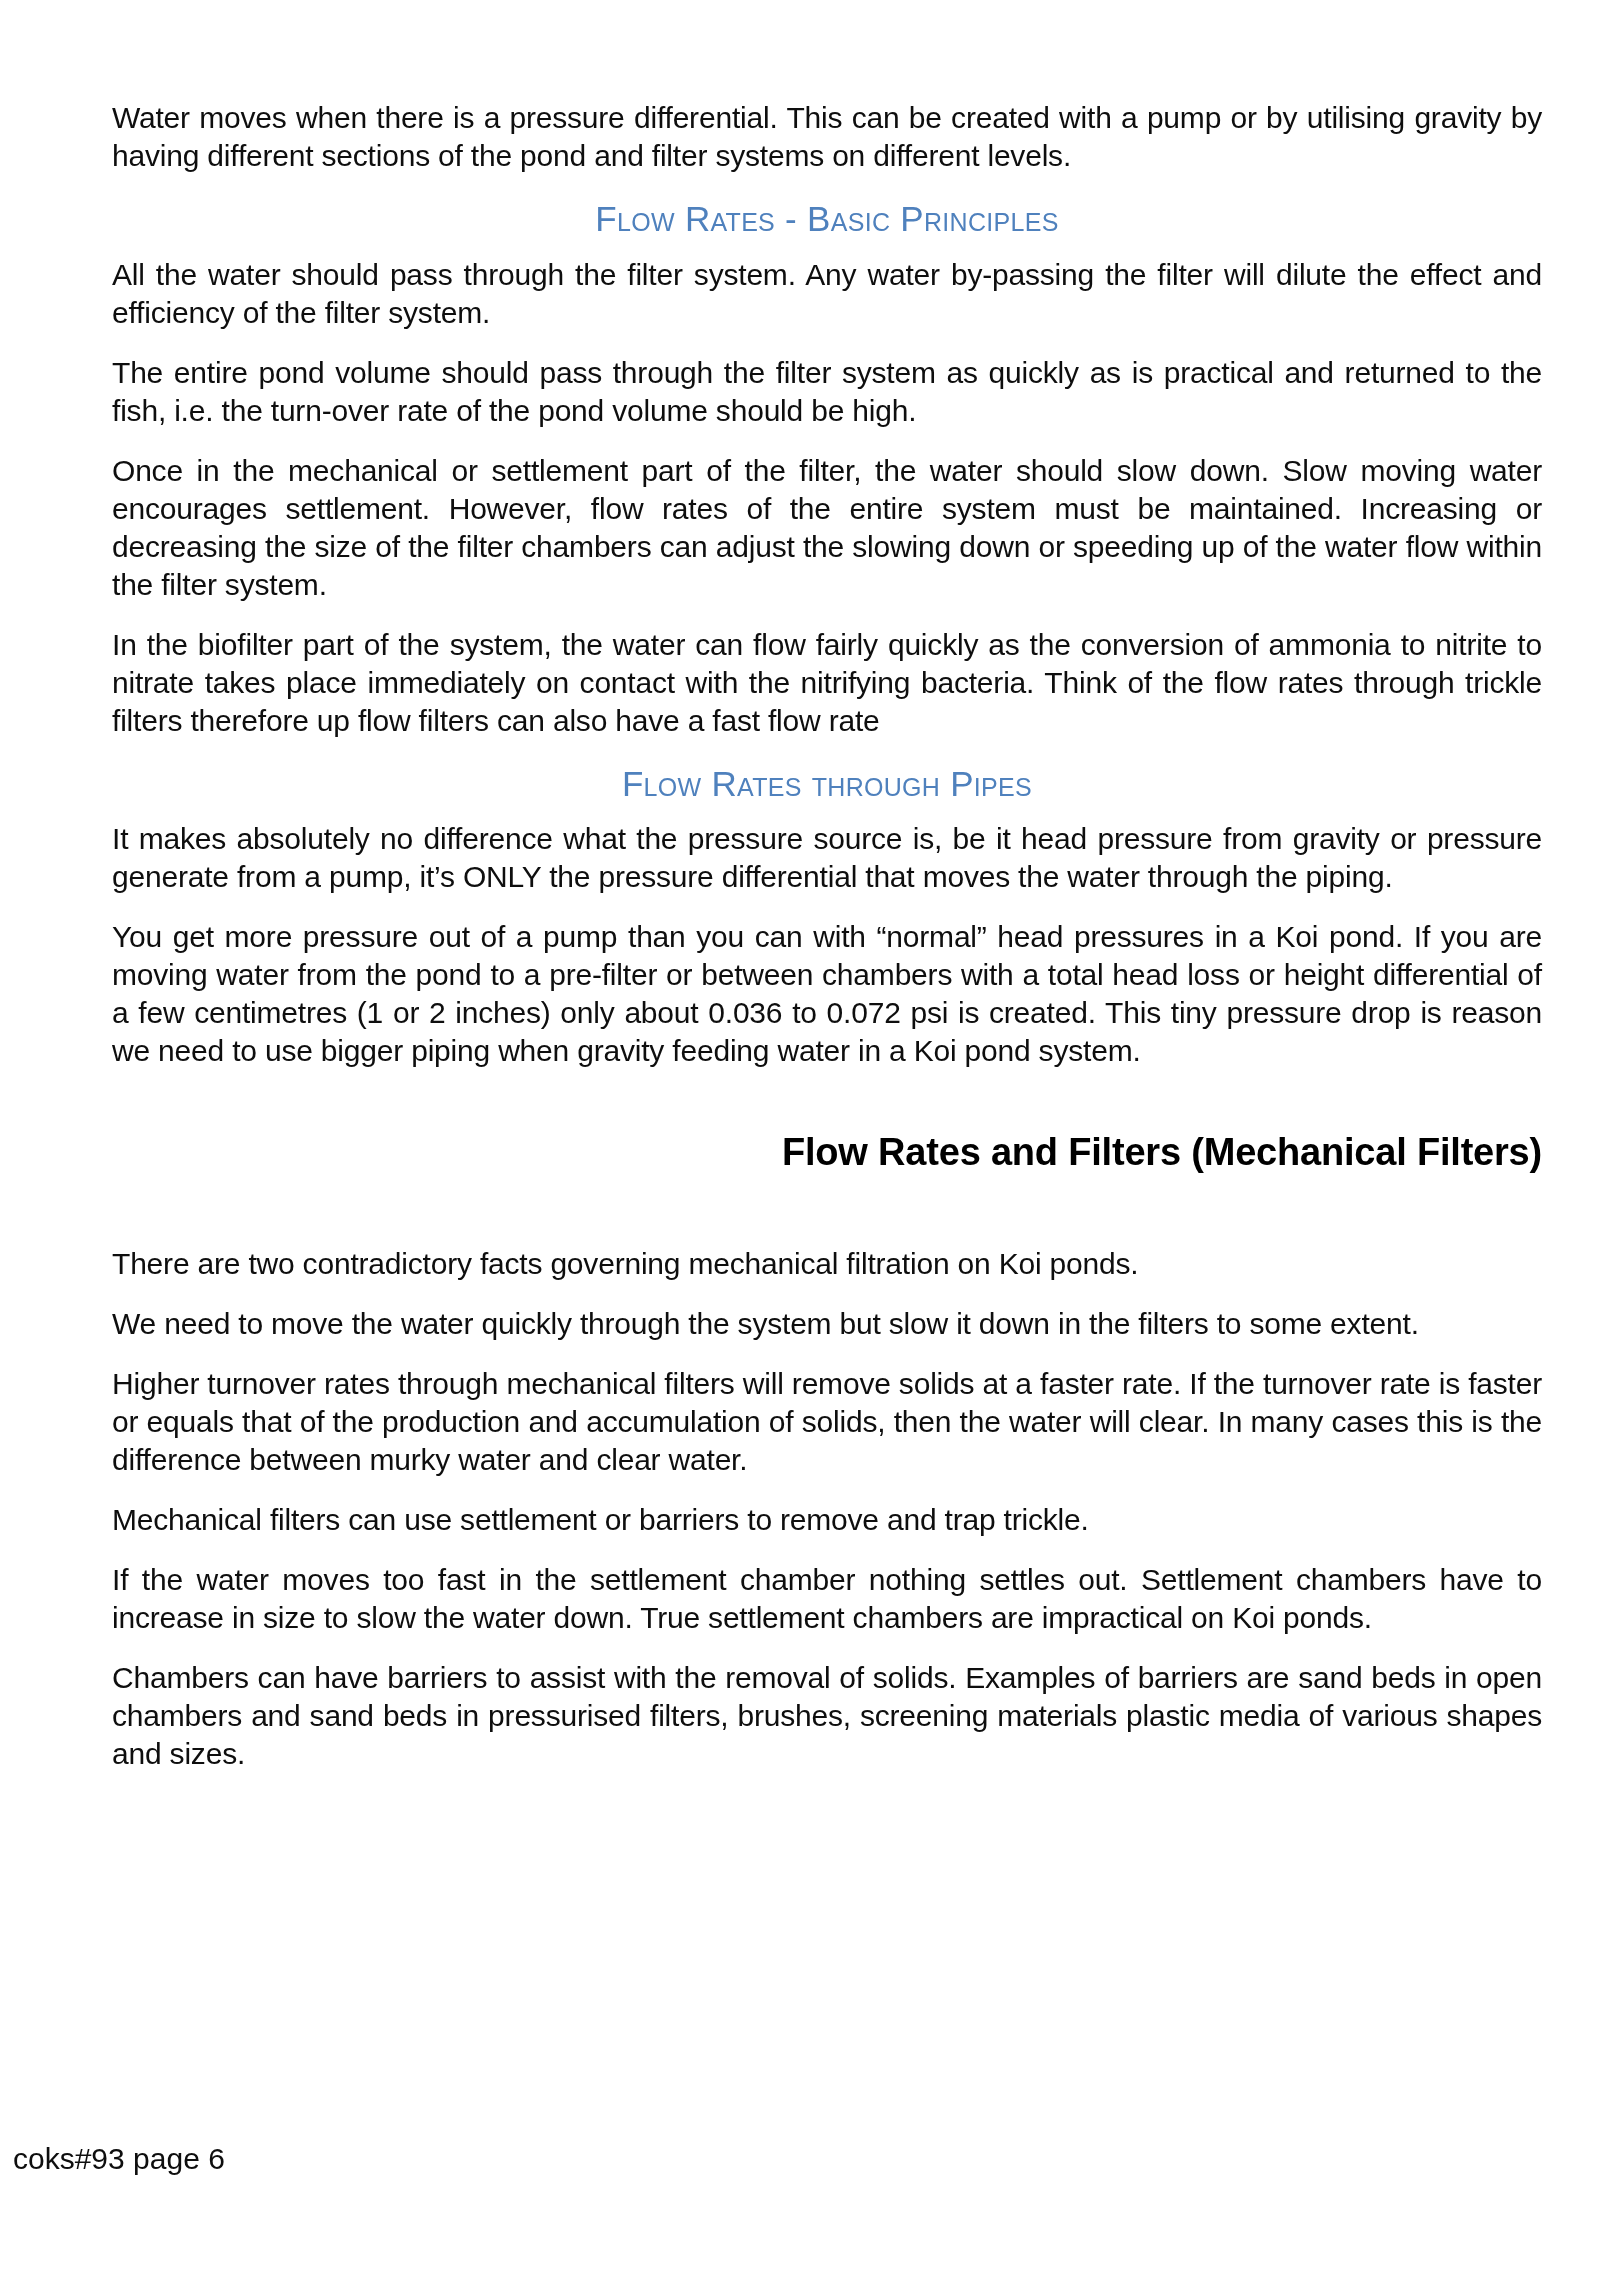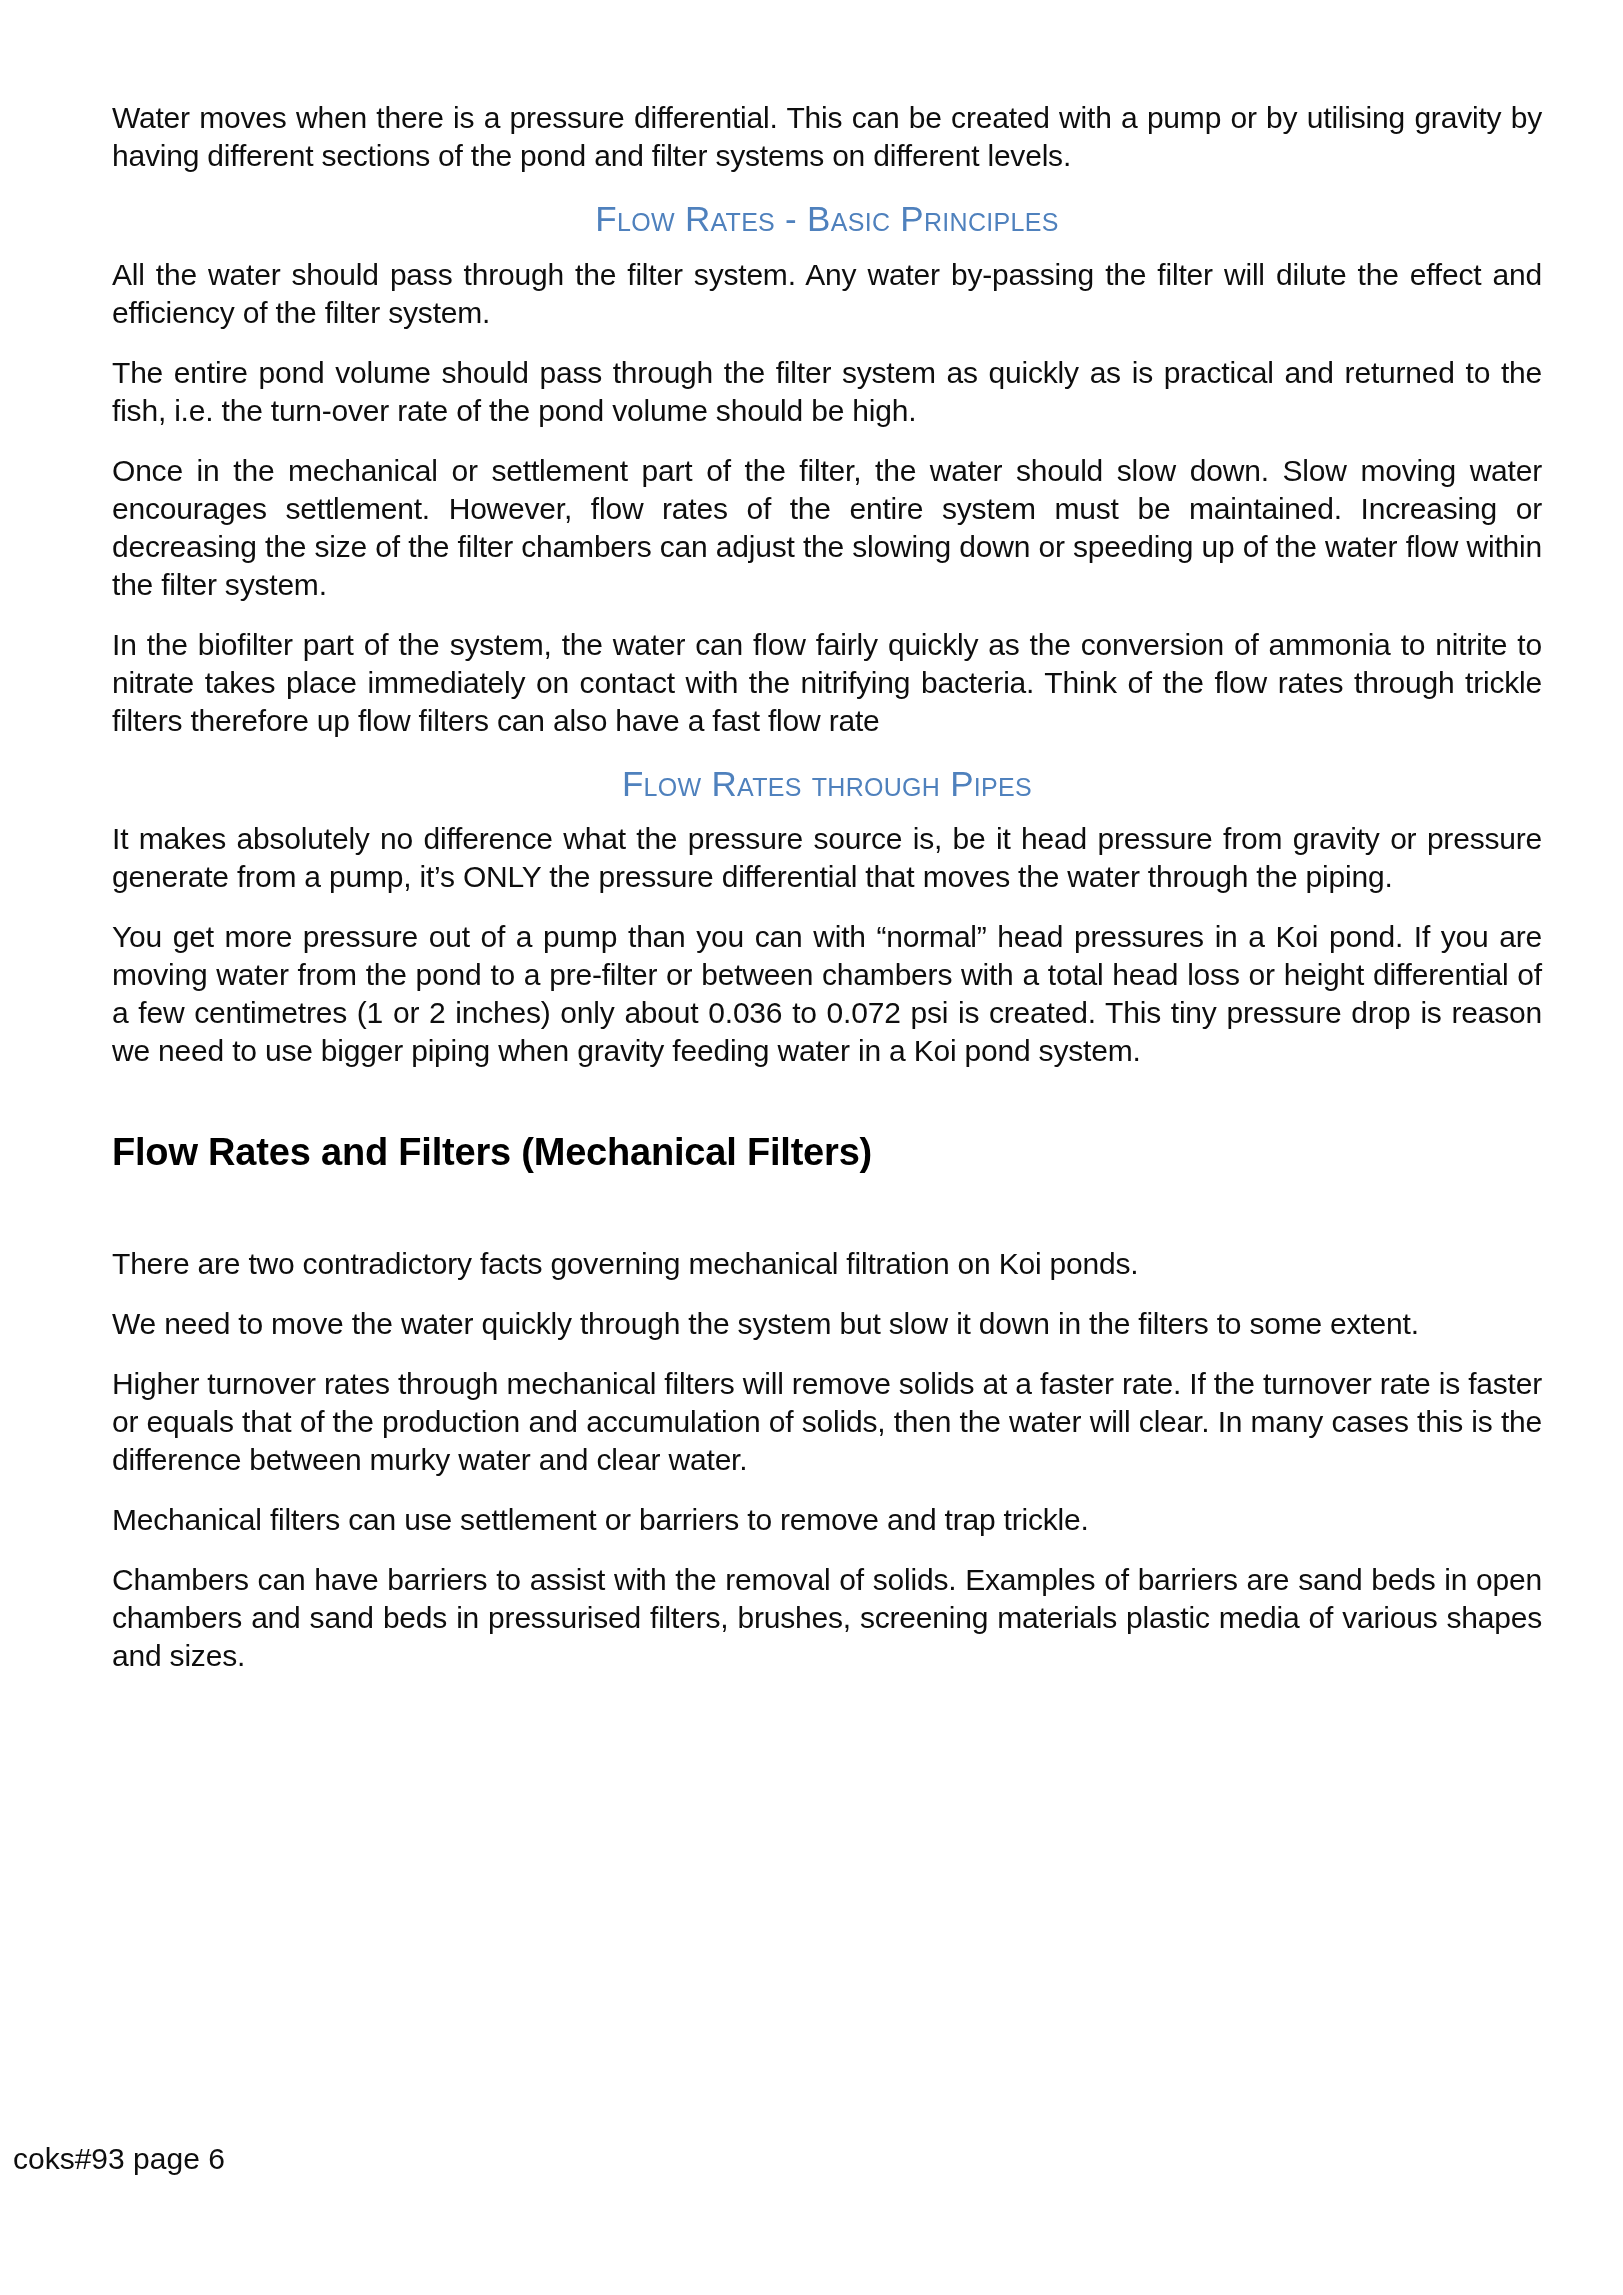--- a/index.html
+++ b/index.html
@@ -39,21 +39,21 @@
     font-variant: small-caps;
     letter-spacing: 0.3px;
     color: var(--accent, #4f81bd);
     text-align: center;
   }
   .doc-title {
     margin: 59px 0 69px 0;
     font-size: 38px;
     line-height: 47px;
     font-weight: bold;
-    text-align: left;
+    text-align: right;
     color: #000000;
     letter-spacing: -0.2px;
   }
   .footer {
     position: absolute;
     left: 0;
     top: 2140px;
     width: 100%;
     text-align: left;
     font-size: 30px;
@@ -81,19 +81,20 @@
     <p class="body-para">It makes absolutely no difference what the pressure source is, be it head pressure from gravity or pressure generate from a pump, it’s ONLY the pressure differential that moves the water through the piping.</p>
     <p class="body-para">You get more pressure out of a pump than you can with “normal” head pressures in a Koi pond. If you are moving water from the pond to a pre-filter or between chambers with a total head loss or height differential of a few centimetres (1 or 2 inches) only about 0.036 to 0.072 psi is created.  This tiny pressure drop is reason we need to use bigger piping when gravity feeding water in a Koi pond system.</p>
 
     <h1 class="doc-title">Flow Rates and Filters (Mechanical Filters)</h1>
 
 
     <p class="body-para">There are two contradictory facts governing mechanical filtration on Koi ponds.</p>
     <p class="body-para">We need to move the water quickly through the system but slow it down in the filters to some extent.</p>
     <p class="body-para">Higher turnover rates through mechanical filters will remove solids at a faster rate. If the turnover rate is faster or equals that of the production and accumulation of solids, then the water will clear. In many cases this is the difference between murky water and clear water.</p>
     <p class="body-para">Mechanical filters can use settlement or barriers to remove and trap trickle.</p>
+    <p class="body-para">If the water moves too fast in the settlement chamber nothing settles out. Settlement chambers have to increase in size to slow the water down.  True settlement chambers are impractical on Koi ponds.</p>
     <p class="body-para">Chambers can have barriers to assist with the removal of solids. Examples of barriers are sand beds in open chambers and sand beds in pressurised filters, brushes, screening materials plastic media of various shapes and sizes.</p>
 
   </main>
 
   <footer class="footer">coks#93 page 6</footer>
 </div>
 
 
 </body></html>

